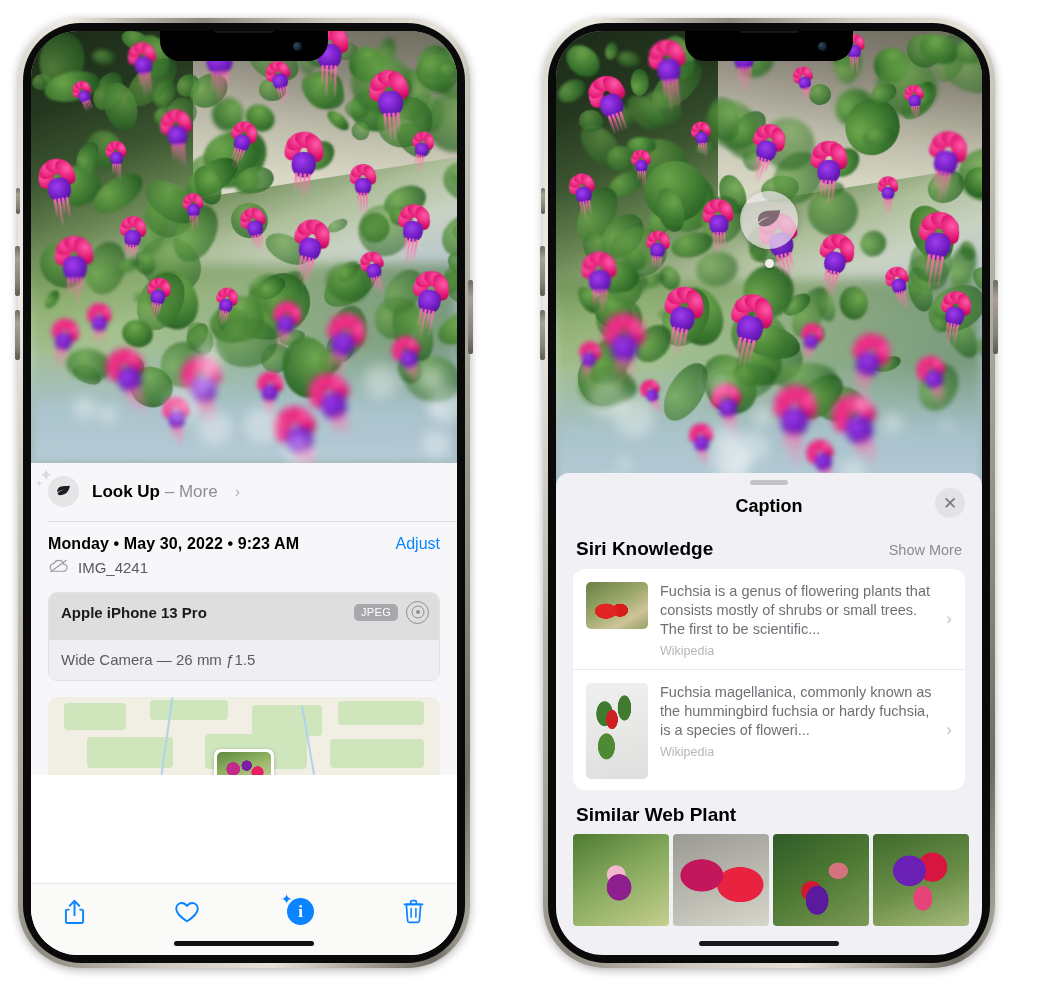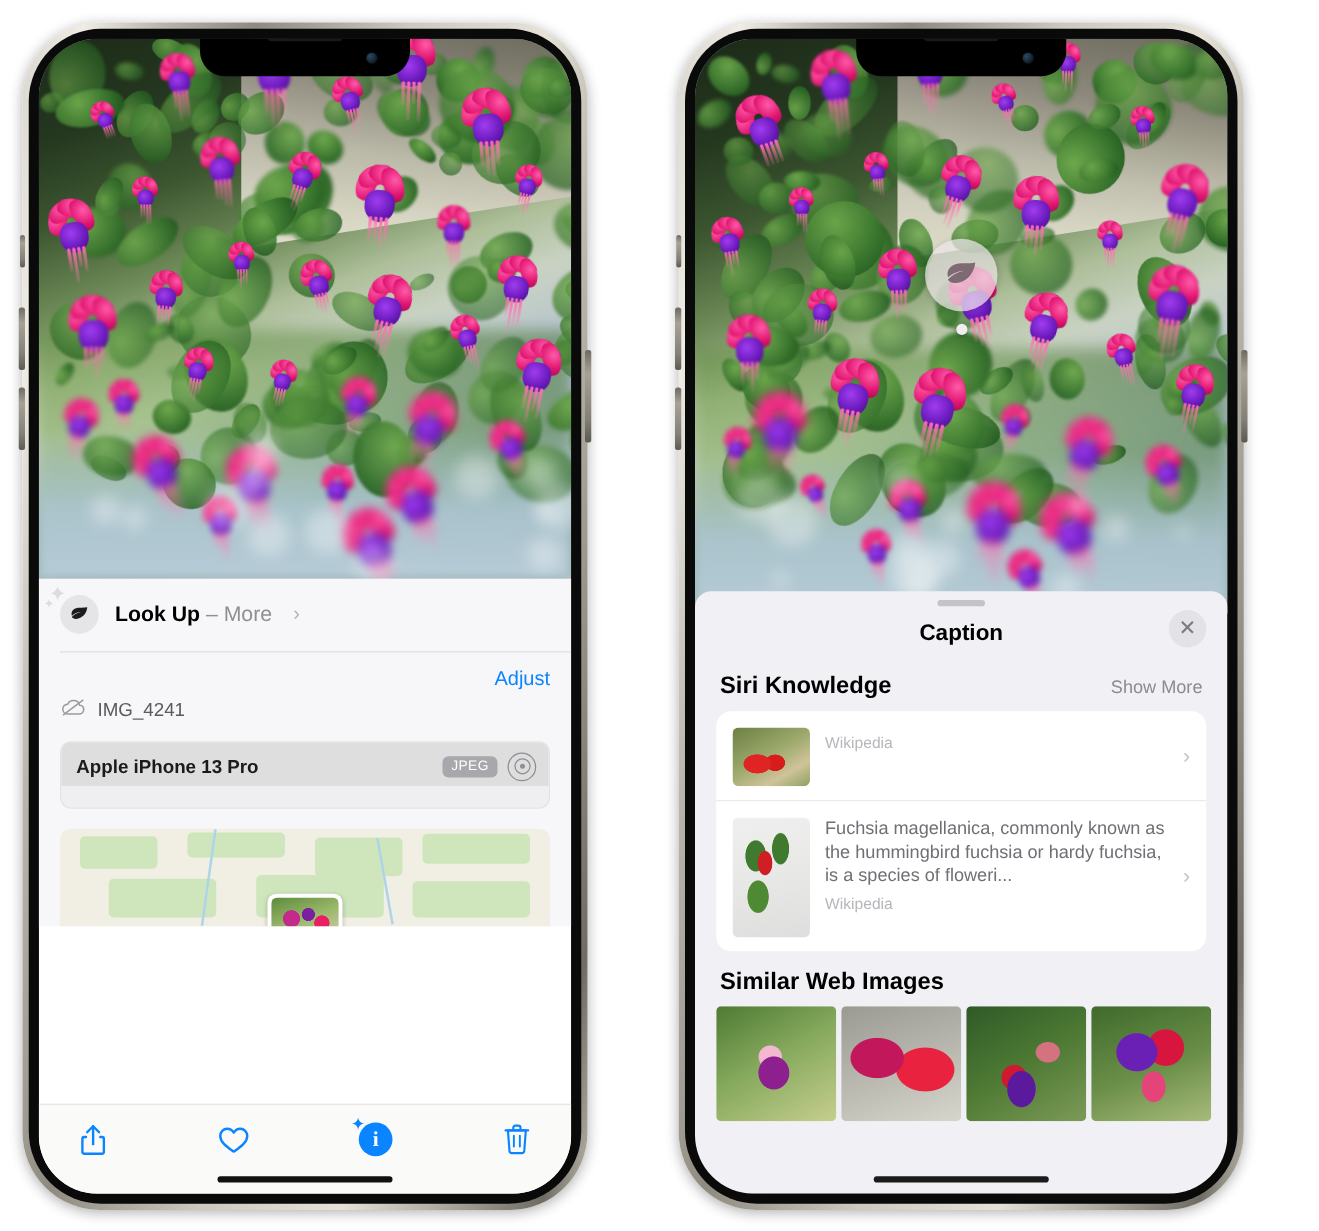--- a/index.html
+++ b/index.html
@@ -125,21 +125,21 @@
   .date-txt{font-size:16px;color:#000;font-weight:bold;letter-spacing:.1px;}
   .adjust{margin-left:auto;color:#0a84ff;font-size:16px;}
   .fname-row{display:flex;align-items:center;gap:9px;padding:2px 17px 12px 17px;}
   .fname{font-size:15px;color:#5a5a5f;}
 
   .meta-card{
     margin:2px 17px 0 17px;border-radius:9px;overflow:hidden;background:#efeff1;
     border:.5px solid #e3e3e6;
   }
   .meta-head{
-    background:#dededf;display:flex;align-items:center;padding:8px 10px 4px 12px;gap:8px;justify-content:center;
+    background:#dededf;display:flex;align-items:center;padding:8px 10px 16px 12px;gap:8px;justify-content:center;
   }
   .meta-device{font-size:15px;font-weight:bold;color:#1b1b1d;}
   .pill-jpeg{
     margin-left:auto;background:#a7a7ac;color:#fff;border-radius:5px;
     font-size:11px;padding:2px 7px 3px 7px;letter-spacing:.3px;
   }
   .ring-ic{width:21px;height:21px;border-radius:50%;border:1.6px solid #8e8e93;position:relative;}
   .ring-ic:before{content:"";position:absolute;left:50%;top:50%;transform:translate(-50%,-50%);width:11px;height:11px;border-radius:50%;border:1.6px solid #8e8e93;}
   .ring-ic:after{content:"";position:absolute;left:50%;top:50%;transform:translate(-50%,-50%);width:4px;height:4px;border-radius:50%;background:#8e8e93;}
   .meta-mid{padding:8px 12px 9px 12px;background:#efeff1;}
@@ -800,40 +800,42 @@
               <span>Look Up</span>
               <span class="sub">–</span>
               <span class="sub">More</span>
             </div>
             <span class="chev">›</span>
           </div>
 
           <div class="divider"></div>
 
           <div class="date-row">
+            <span class="date-txt">Monday • May 30, 2022 • 9:23 AM</span>
             <span class="adjust">Adjust</span>
           </div>
 
           <div class="fname-row">
             <span>
               <svg width="21" height="16" viewBox="0 0 26 18" aria-hidden="true">
                 <path d="M7.2 15.5h11.6c2.6 0 4.7-2 4.7-4.4 0-2.3-1.8-4.2-4.1-4.4C18.8 3.9 16.3 2 13.4 2c-2.6 0-4.8 1.5-5.8 3.7C4.8 6 2.8 8 2.8 10.6c0 2.7 2 4.9 4.4 4.9z" fill="none" stroke="#9a9aa0" stroke-width="1.5"></path>
                 <line x1="3" y1="16.5" x2="23" y2="1.5" stroke="#9a9aa0" stroke-width="1.5"></line>
               </svg>
             </span>
             <span class="fname">IMG_4241</span>
           </div>
 
           <div class="meta-card">
             <div class="meta-head">
               <span class="meta-device">Apple iPhone 13 Pro</span>
               <span class="pill-jpeg">JPEG</span>
               <span class="ring-ic"></span>
             </div>
             <div class="meta-mid">
+              <div class="meta-line">Wide Camera — 26 mm ƒ1.5</div>
             </div>
           </div>
 
           <div class="map">
             <div class="field" style="left:4%;top:8%;width:16%;height:34%"></div>
             <div class="field" style="left:26%;top:4%;width:20%;height:26%"></div>
             <div class="field" style="left:52%;top:10%;width:18%;height:40%"></div>
             <div class="field" style="left:74%;top:6%;width:22%;height:30%"></div>
             <div class="field" style="left:10%;top:52%;width:22%;height:40%"></div>
             <div class="field" style="left:40%;top:48%;width:26%;height:44%"></div>
@@ -1426,37 +1428,38 @@
         <div class="sec-head">
           <span class="sec-title">Siri Knowledge</span>
           <span class="show-more">Show More</span>
         </div>
 
         <div class="k-card">
 
           <div class="k-row">
             <div class="k-thumb a"></div>
             <div class="k-text">
+              <div class="k-desc">Fuchsia is a genus of flowering plants that consists mostly of shrubs or small trees. The first to be scientific...</div>
               <div class="k-src">Wikipedia</div>
             </div>
             <span class="k-chev">›</span>
           </div>
 
           <div class="k-row">
             <div class="k-thumb b"></div>
             <div class="k-text">
               <div class="k-desc">Fuchsia magellanica, commonly known as the hummingbird fuchsia or hardy fuchsia, is a species of floweri...</div>
               <div class="k-src">Wikipedia</div>
             </div>
             <span class="k-chev">›</span>
           </div>
         </div>
 
         <div class="sec-head2">
-          <span class="sec-title">Similar Web Images</span>
+          <span class="sec-title">Similar Web Plant</span>
         </div>
 
         <div class="web-row">
           <div class="web-img wi1"></div>
           <div class="web-img wi2"></div>
           <div class="web-img wi3"></div>
           <div class="web-img wi4"></div>
         </div>
 
         <div class="home-ind dark"></div>

